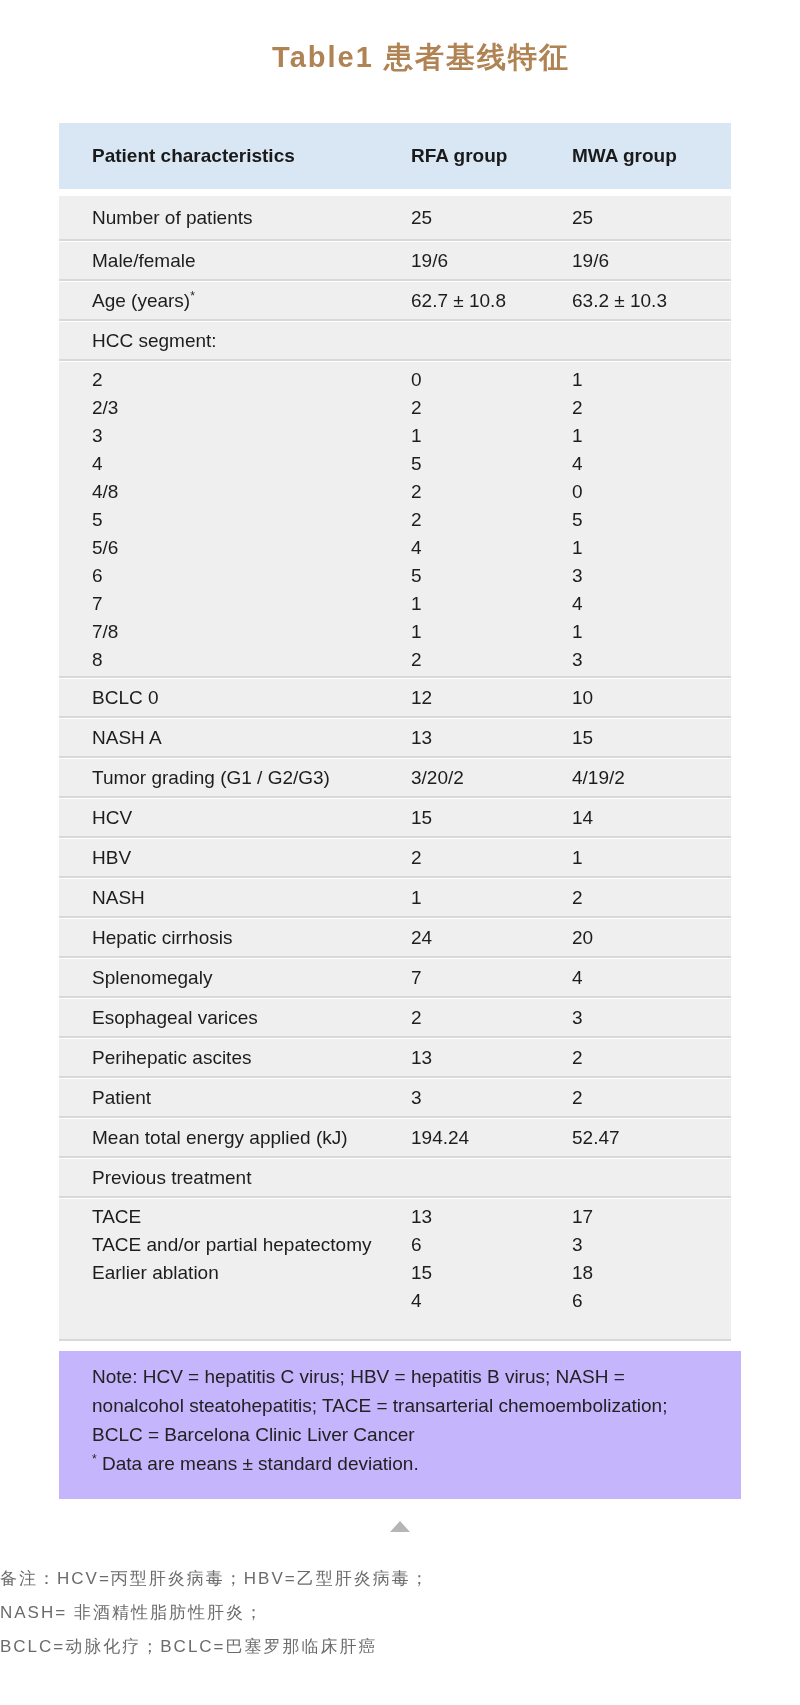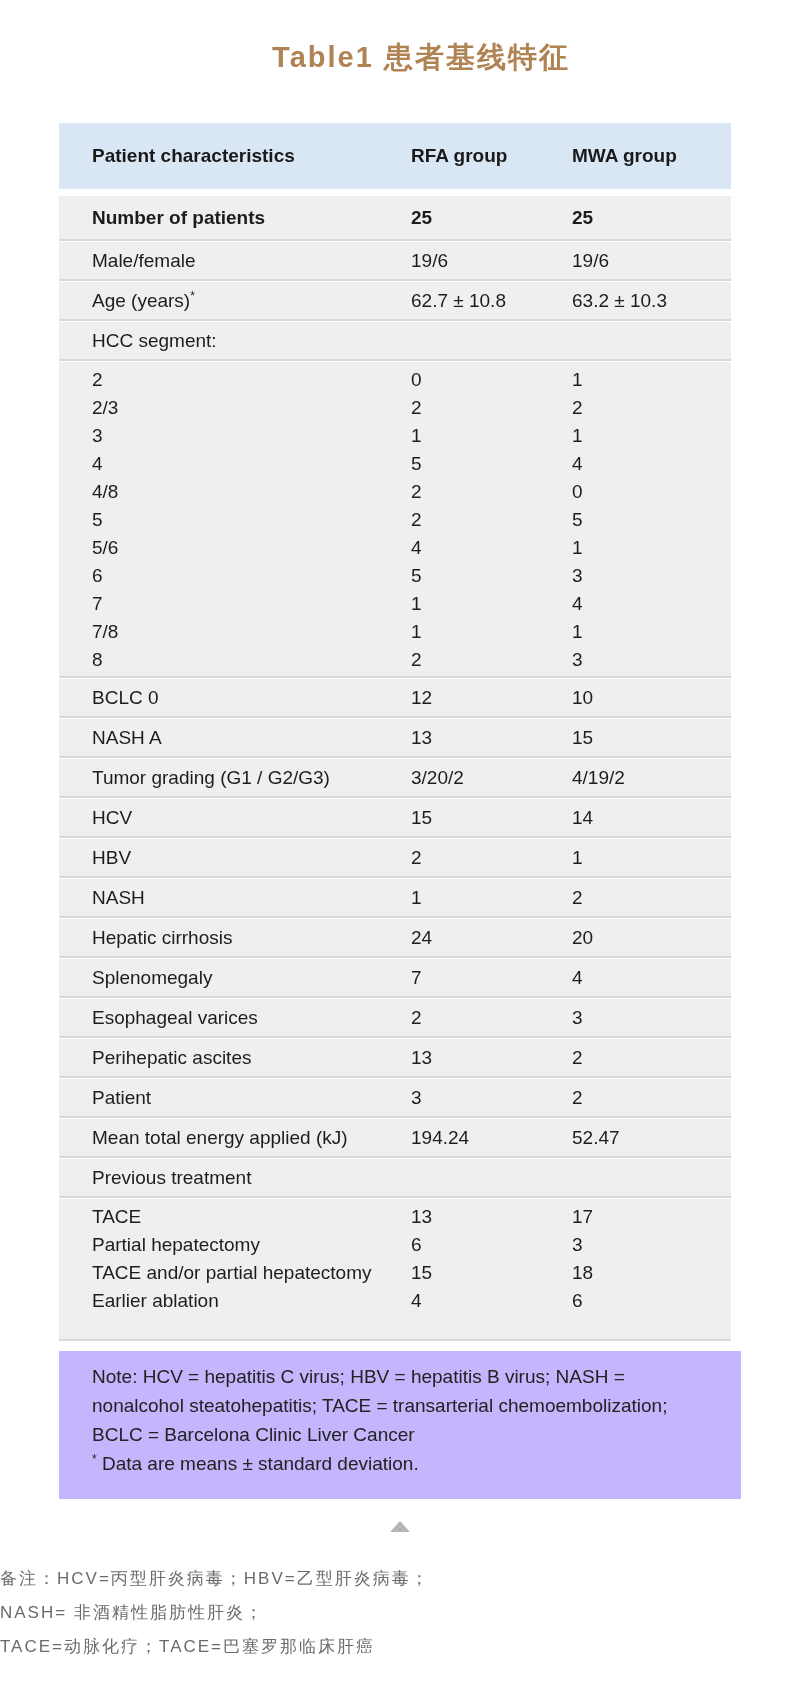--- a/index.html
+++ b/index.html
@@ -22,21 +22,21 @@
   .hrow .cell {
     background:#d9e7f4; height:66px; display:flex; align-items:center;
     font-size:19px; font-weight:700; color:#1a1a1a;
   }
   
   .trow { margin-bottom:1px; }
   .trow .cell {
     background:#efefef; border-bottom:2px solid #d8d8d8; min-height:39px;
     display:flex; align-items:center; font-size:19px; color:#1d1d1d;
   }
-  .rows .trow:first-child .cell { min-height:45px;font-weight:bold; }
+  .rows .trow:first-child .cell { min-height:45px; }
   .trow.multi .cell { display:block; padding-top:4px; padding-bottom:2px; }
   .trow.multi .line { line-height:28px; min-height:28px; }
   .trow.multi.tail .cell { padding-bottom:24px; }
   sup { font-size:12px; line-height:0; vertical-align:super; }
   
   .note {
     margin-top:10px; background:#c4b5fd; min-height:148px;
     padding:11px 35px 20px 33px; font-size:19px; line-height:29px; color:#222222;
   }
   
@@ -287,21 +287,20 @@
         <div class="cell c2">
           <span></span>
         </div>
         <div class="cell c3">
           <span></span>
         </div>
       </div>
       <div class="grid trow multi tail">
         <div class="cell c1">
           <div class="line">TACE</div>
-          <div class="line">Partial hepatectomy</div>
           <div class="line">TACE and/or partial hepatectomy</div>
           <div class="line">Earlier ablation</div>
         </div>
         <div class="cell c2">
           <div class="line">13</div>
           <div class="line">6</div>
           <div class="line">15</div>
           <div class="line">4</div>
         </div>
         <div class="cell c3">
@@ -317,14 +316,14 @@
     <div>Note: HCV = hepatitis C virus; HBV = hepatitis B virus; NASH = nonalcohol steatohepatitis; TACE = transarterial chemoembolization; BCLC = Barcelona Clinic Liver Cancer</div>
     <div><sup>*</sup> Data are means ± standard deviation.</div>
   </div>
 </div>
 
 <div class="tri"></div>
 
 <div class="footer">
   <div>备注：HCV=丙型肝炎病毒；HBV=乙型肝炎病毒；</div>
   <div>NASH= 非酒精性脂肪性肝炎；</div>
-  <div>TACE=动脉化疗；TACE=巴塞罗那临床肝癌</div>
+  <div>BCLC=动脉化疗；BCLC=巴塞罗那临床肝癌</div>
 </div>
 
 </body></html>

